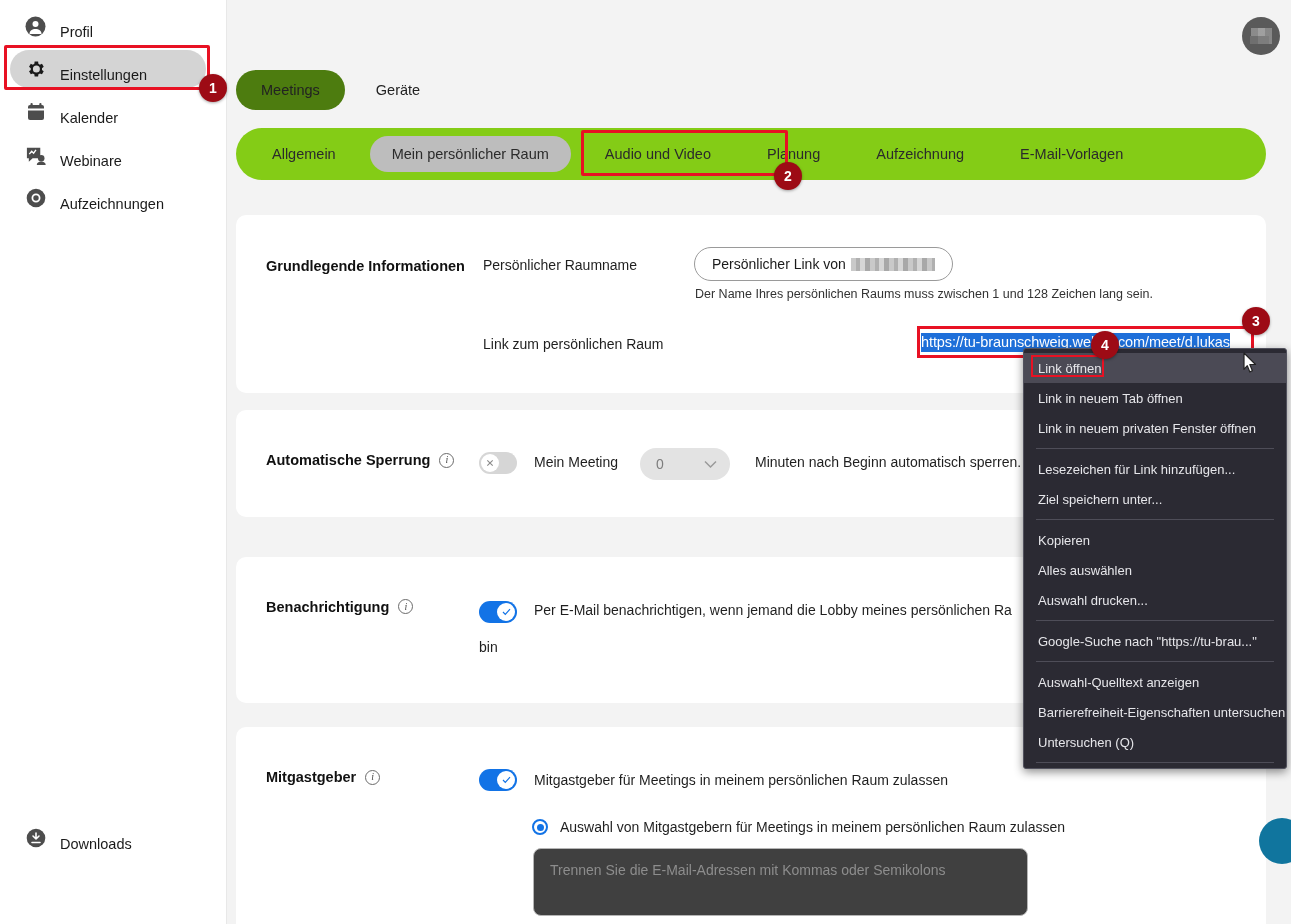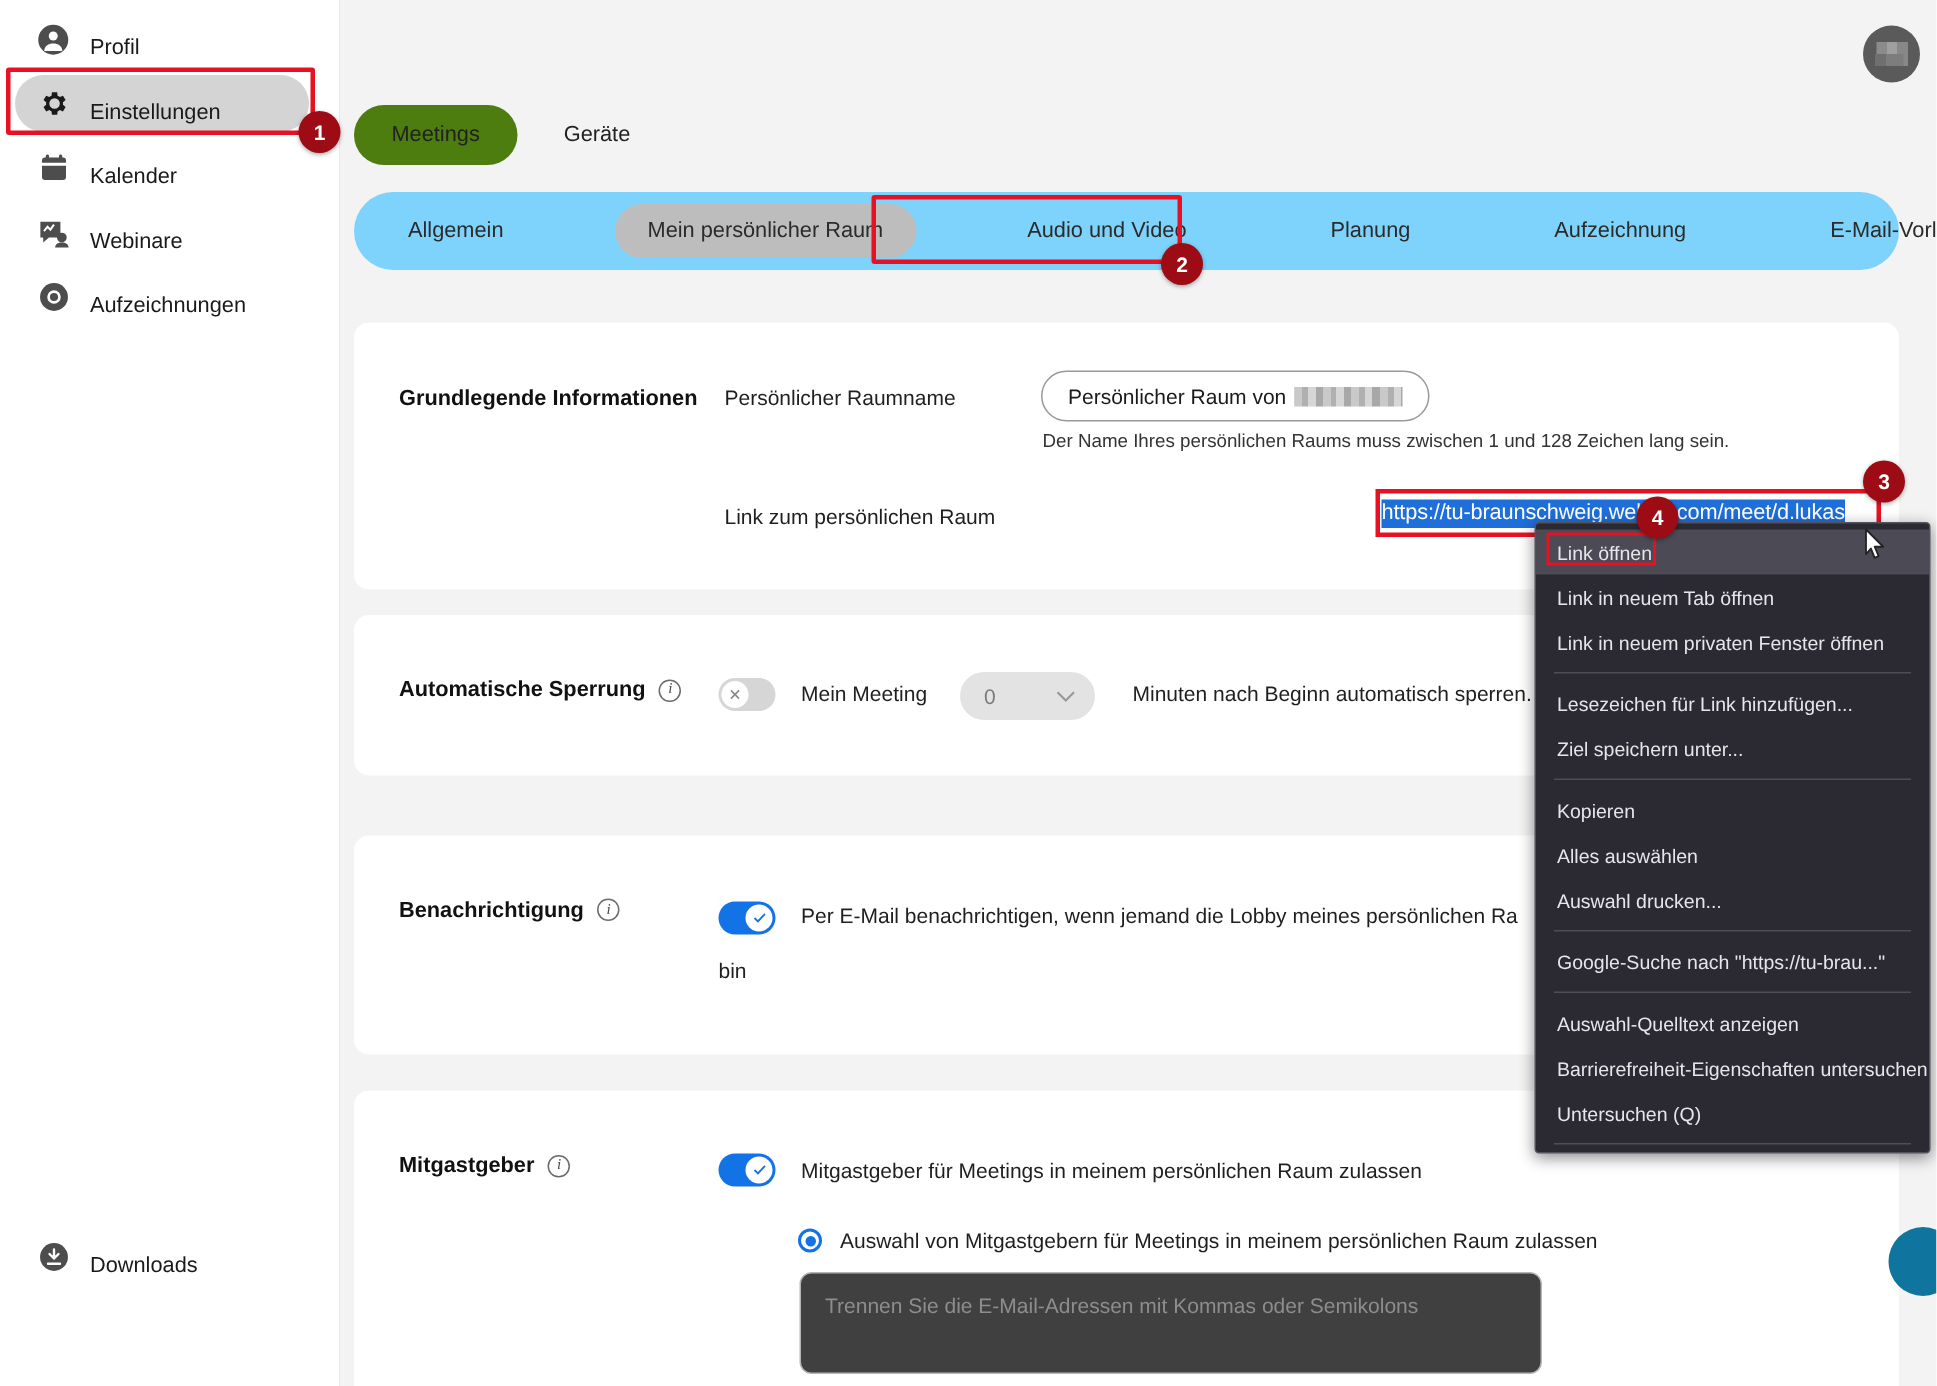--- a/index.html
+++ b/index.html
@@ -71,21 +71,21 @@
   .ptab {
     height: 40px; padding: 0 25px; border-radius: 20px;
     display: flex; align-items: center; font-size: 14.5px; color: #222;
     cursor: pointer; white-space: nowrap;
   }
   .ptab.active { background: #4d7c0f; }
 
   
   #sec-tabbar {
     position: absolute; left: 9px; top: 128px; width: 1030px; height: 52px;
-    background: #7dd3fc; border-radius: 26px; display: flex; align-items: center; gap: 40px;
+    background: #84cc16; border-radius: 26px; display: flex; align-items: center;
   }
   .stab {
     height: 36px; padding: 0 22px; margin: 0 6px; border-radius: 18px;
     display: flex; align-items: center; font-size: 14.5px; color: #2b2b2b;
     cursor: pointer; white-space: nowrap;
   }
   .stab:first-child { margin-left: 14px; }
   .stab.active { background: #bdbdbd; }
   #hl-raum {
     position: absolute; left: 354px; top: 130px; width: 207px; height: 46px;
@@ -295,21 +295,21 @@
     </div>
     <div id="hl-raum"></div>
     <div class="badge" style="left:547px; top:162px;">2</div>
 
     <div class="card" style="top:215px; height:178px;">
       <div class="sect-title" style="left:30px; top:43px;">Grundlegende Informationen</div>
 
       <div class="field-label" style="position:absolute; left:247px; top:42px;">Persönlicher Raumname</div>
 
       <div class="text-input" style="position:absolute; left:458px; top:32px; width:259px;">
-        <span>Persönlicher Raum von</span>
+        <span>Persönlicher Link von</span>
           <span class="blur-name"></span>
       </div>
 
       <div class="helper" style="position:absolute; left:459px; top:72px;">Der Name Ihres persönlichen Raums muss zwischen 1 und 128 Zeichen lang sein.</div>
 
       <div class="field-label" style="position:absolute; left:247px; top:121px;">Link zum persönlichen Raum</div>
     </div>
 
     <div id="link-field">
       <span id="link-sel">https://tu-braunschweig.webex.com/meet/d.lukas</span>

